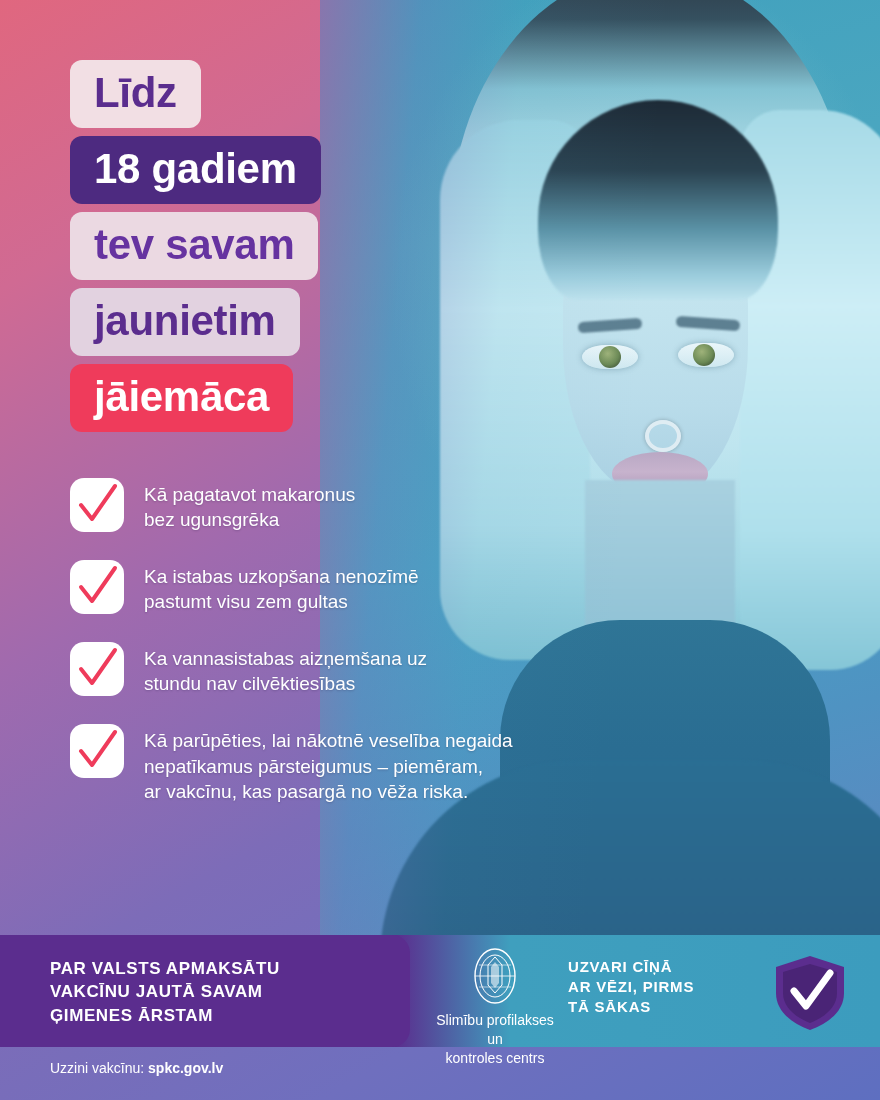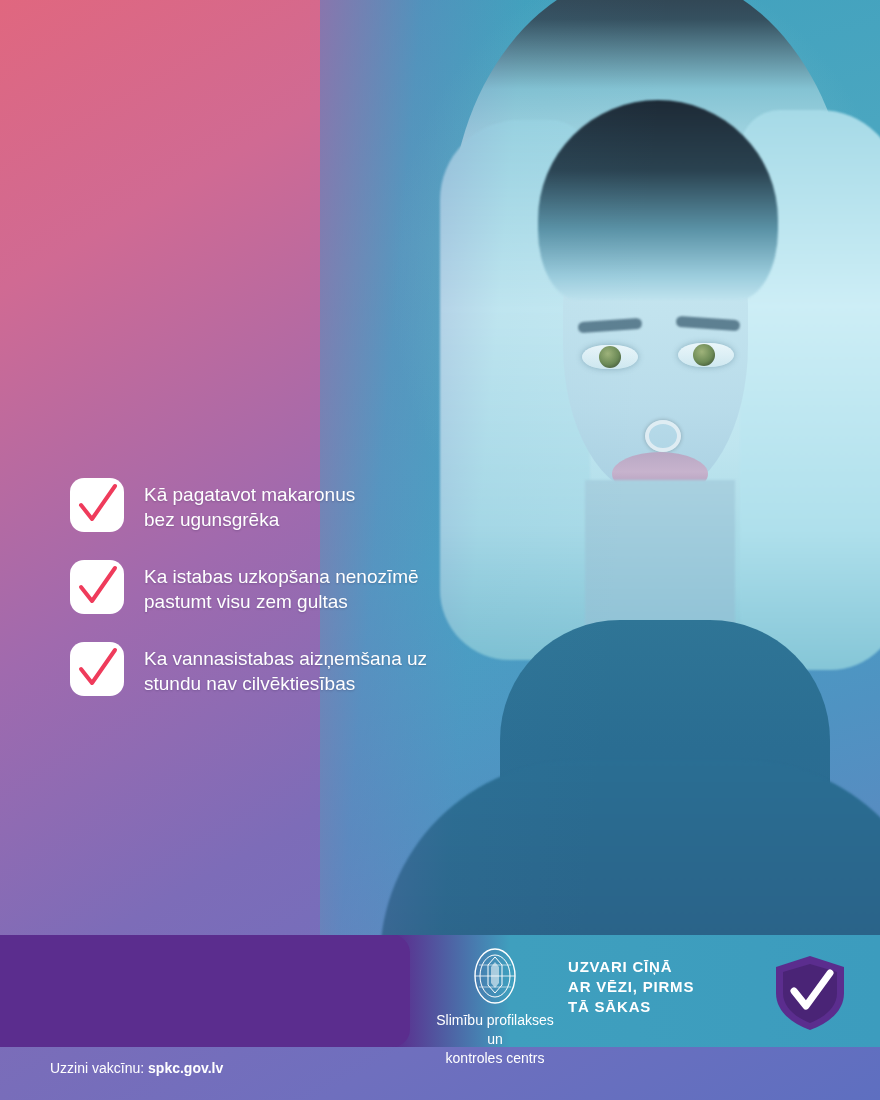--- a/index.html
+++ b/index.html
@@ -295,20 +295,27 @@
     <div class="iris l"></div>
     <div class="iris r"></div>
     <div class="nose-ring"></div>
     <div class="lips"></div>
     <div class="neck"></div>
     <div class="turtleneck"></div>
     <div class="shoulder"></div>
     <div class="photo-veil"></div>
   </div>
 
+  <div class="headline">
+    <div><span class="hl-line hl-1">Līdz</span></div>
+    <div><span class="hl-line hl-2">18 gadiem</span></div>
+    <div><span class="hl-line hl-3">tev savam</span></div>
+    <div><span class="hl-line hl-4">jaunietim</span></div>
+    <div><span class="hl-line hl-5">jāiemāca</span></div>
+  </div>
 
   <div class="checklist">
 
     <div class="check-item">
       <div class="check-box">
         <svg width="42" height="44" viewBox="0 0 42 44" fill="none">
           <path d="M4 22 L15 36 L38 3" stroke="#ef3b5b" stroke-width="4" stroke-linecap="round" stroke-linejoin="round" fill="none"></path>
         </svg>
       </div>
       <div class="check-text">Kā pagatavot makaronus
@@ -328,26 +335,39 @@
     <div class="check-item">
       <div class="check-box">
         <svg width="42" height="44" viewBox="0 0 42 44" fill="none">
           <path d="M4 22 L15 36 L38 3" stroke="#ef3b5b" stroke-width="4" stroke-linecap="round" stroke-linejoin="round" fill="none"></path>
         </svg>
       </div>
       <div class="check-text">Ka vannasistabas aizņemšana uz
 stundu nav cilvēktiesības</div>
     </div>
 
+    <div class="check-item">
+      <div class="check-box">
+        <svg width="42" height="44" viewBox="0 0 42 44" fill="none">
+          <path d="M4 22 L15 36 L38 3" stroke="#ef3b5b" stroke-width="4" stroke-linecap="round" stroke-linejoin="round" fill="none"></path>
+        </svg>
+      </div>
+      <div class="check-text">Kā parūpēties, lai nākotnē veselība negaida
+nepatīkamus pārsteigumus – piemēram,
+ar vakcīnu, kas pasargā no vēža riska.</div>
+    </div>
 
   </div>
 
   <div class="footer">
     <div class="footer-band"></div>
     <div class="footer-left-panel"></div>
+    <div class="footer-left-text">PAR VALSTS APMAKSĀTU
+VAKCĪNU JAUTĀ SAVAM
+ĢIMENES ĀRSTAM</div>
 
     <div class="emblem">
       <div class="emblem-mark">
         <svg width="52" height="62" viewBox="0 0 52 62">
           <ellipse cx="26" cy="31" rx="20" ry="27" fill="none" stroke="#ffffff" stroke-width="1.4"></ellipse>
           <ellipse cx="26" cy="31" rx="15" ry="21" fill="none" stroke="#ffffff" stroke-width="1"></ellipse>
           <path d="M26 12 L33 20 L33 40 L26 48 L19 40 L19 20 Z" fill="none" stroke="#ffffff" stroke-width="1"></path>
           <path d="M26 17 L30 22 L30 38 L26 43 L22 38 L22 22 Z" fill="#ffffff" opacity="0.55"></path>
           <line x1="6" y1="31" x2="46" y2="31" stroke="#ffffff" stroke-width="0.8"></line>
           <line x1="10" y1="20" x2="42" y2="20" stroke="#ffffff" stroke-width="0.6"></line>

